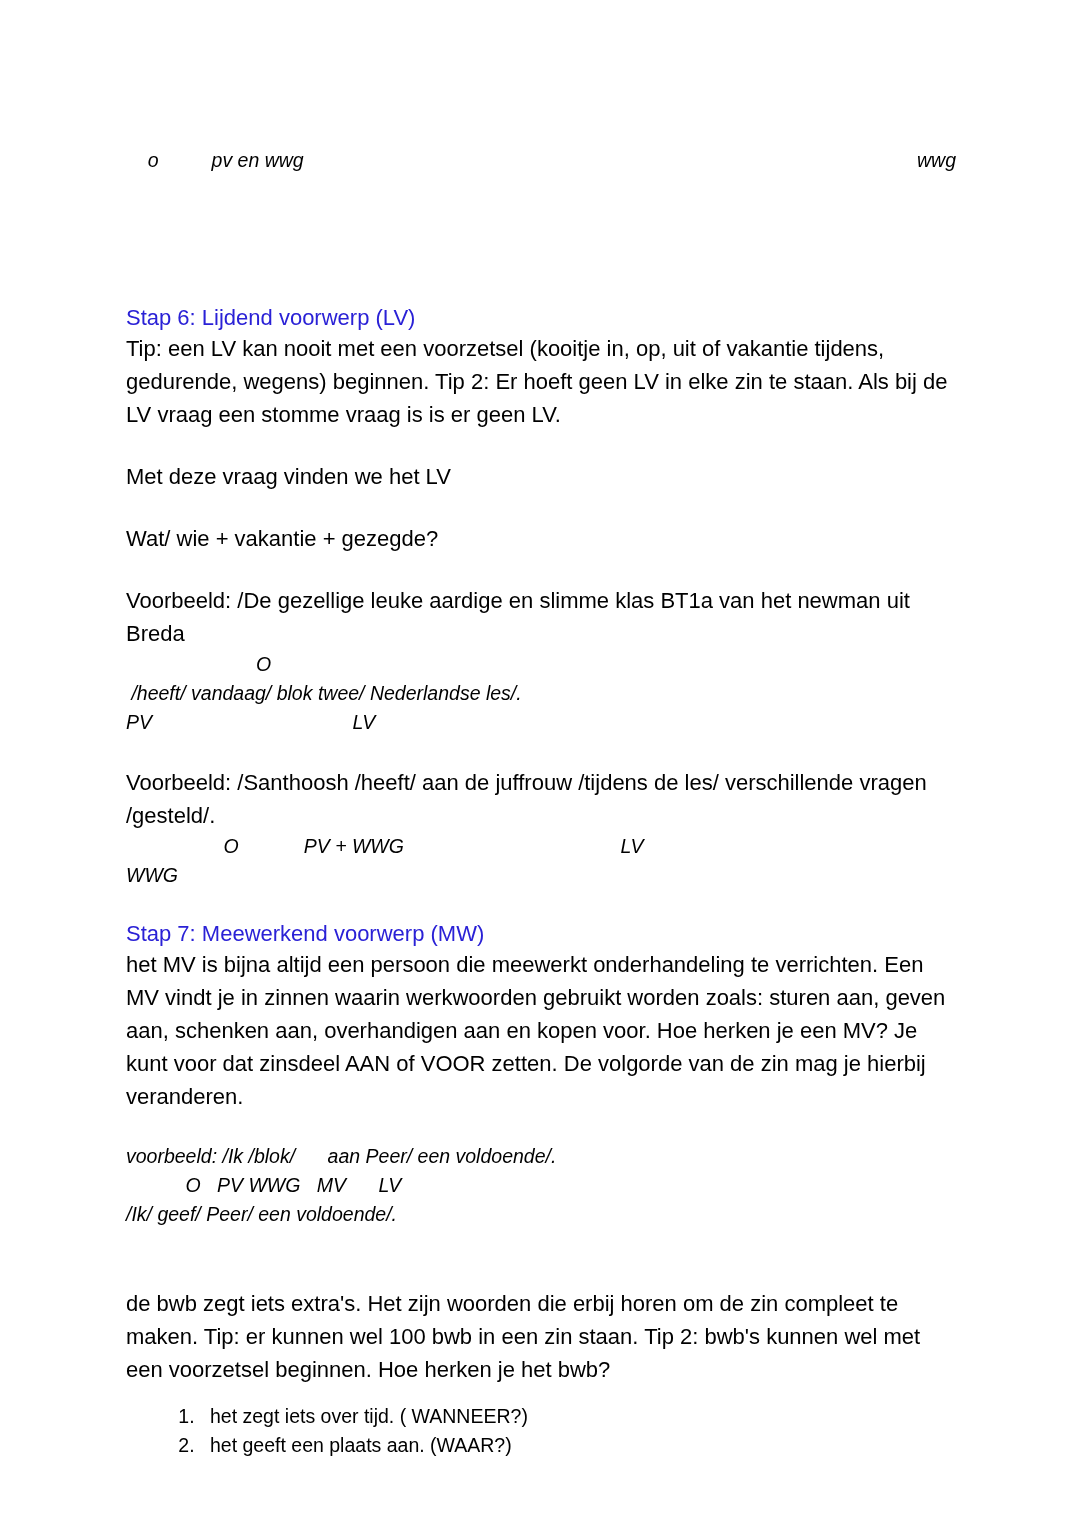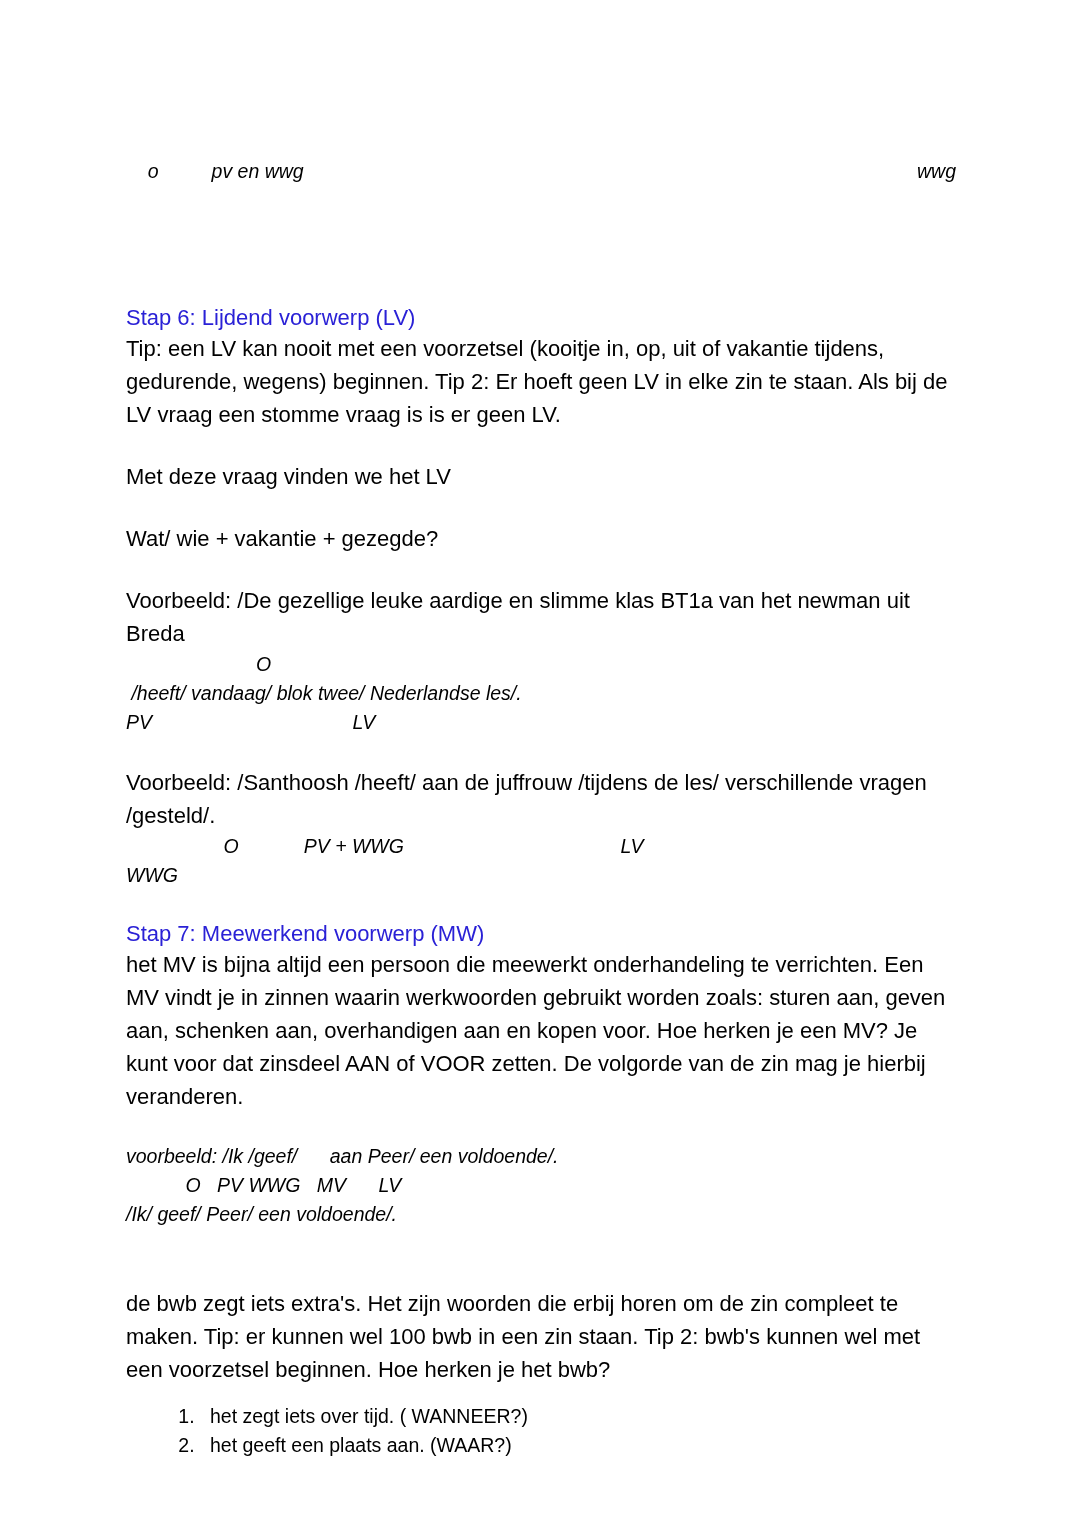--- a/index.html
+++ b/index.html
@@ -39,21 +39,21 @@
   .heading {
     font-size: 22px;
     line-height: 29px;
     color: #2a21d6;
   }
 
   
   .top-row {
     position: absolute;
     left: 126px;
-    top: 128px;
+    top: 117px;
     width: 830px;
     font-size: 19.5px;
     line-height: 29px;
     font-style: italic;
     white-space: pre;
   }
   .top-row .tab-a { display: inline-block; width: 53px; }
   .top-row .right { float: right; }
   .spacer-sm { height: 29px; }
 
@@ -104,21 +104,21 @@
     <div class="tabline">                  O            PV + WWG                                        LV</div>
     <div class="tabline">WWG</div>
 
     <div class="spacer-sm"></div>
 
     <div class="heading">Stap 7: Meewerkend voorwerp (MW)</div>
     <div class="para">het MV is bijna altijd een persoon die meewerkt onderhandeling te verrichten. Een MV vindt je in zinnen waarin werkwoorden gebruikt worden zoals: sturen aan, geven aan, schenken aan, overhandigen aan en kopen voor. Hoe herken je een MV? Je kunt voor dat zinsdeel AAN of VOOR zetten. De volgorde van de zin mag je hierbij veranderen.</div>
 
     <div class="spacer-sm"></div>
 
-    <div class="tabline">voorbeeld: /Ik /geef/      aan Peer/ een voldoende/.</div>
+    <div class="tabline">voorbeeld: /Ik /blok/      aan Peer/ een voldoende/.</div>
     <div class="tabline">           O   PV WWG   MV      LV</div>
     <div class="tabline">/Ik/ geef/ Peer/ een voldoende/.</div>
 
     <div class="spacer-sm"></div>
 
 
     <div class="spacer-sm"></div>
 
     <div class="para">de bwb zegt iets extra's. Het zijn woorden die erbij horen om de zin compleet te maken. Tip: er kunnen wel 100 bwb in een zin staan. Tip 2: bwb's kunnen wel met een voorzetsel beginnen. Hoe herken je het bwb?</div>
 

